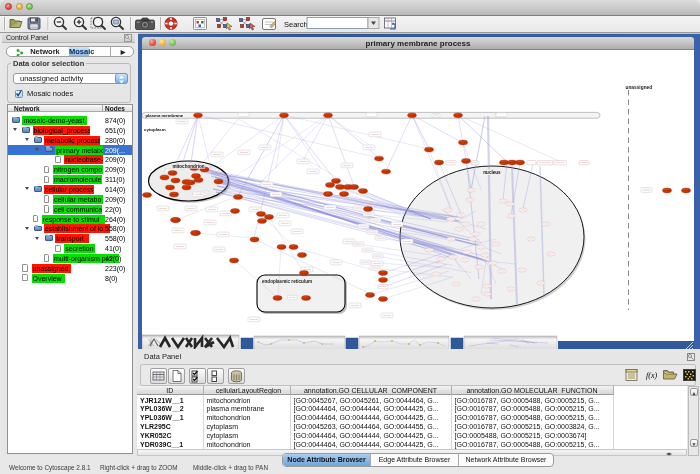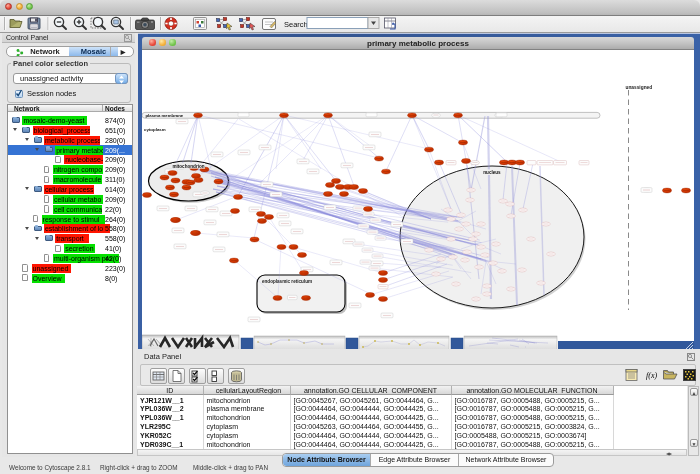--- a/index.html
+++ b/index.html
@@ -185,38 +185,38 @@
         <line x1="4.2" y1="4.2" x2="6.5" y2="6.5" stroke="#999" stroke-width="1"></line>
       </svg></div>
     <div class="abs" id="cp-tabs">
       <div class="seg" style="left:0;width:62px;"><svg style="position:absolute;left:9px;top:1.5px;" width="8" height="8" viewBox="0 0 8 8">
           <line x1="2" y1="1.5" x2="5.5" y2="4" stroke="#888" stroke-width="0.7"></line>
           <line x1="2" y1="6.5" x2="5.5" y2="4" stroke="#888" stroke-width="0.7"></line>
           <circle cx="2" cy="1.5" r="1.4" fill="#2ab32a"></circle>
           <circle cx="2" cy="6.5" r="1.4" fill="#2ab32a"></circle>
           <circle cx="5.8" cy="4" r="1.4" fill="#2ab32a"></circle>
         </svg><span style="margin-left:14px;">Network</span></div>
-      <div class="seg" style="left:62px;width:49px;background:linear-gradient(#cde2f9 ,#7eb0e8);color:#0a2a52;">Mosaic</div>
+      <div class="seg" style="left:62px;width:20px;background:linear-gradient(#cde2f9 ,#7eb0e8);color:#0a2a52;">Mosaic</div>
       <div class="seg" style="left:103px;width:25px;border-left:1px solid #aaa;font-size:6px;line-height:11px;">▶</div>
     </div>
     <div class="abs" id="groupbox"></div>
-    <div class="abs" id="gb-label">Panel color selection</div>
+    <div class="abs" id="gb-label">Data color selection</div>
     <div class="abs" id="combo">unassigned activity</div>
     <div class="abs" id="combo-btn">
       <svg width="11" height="9" viewBox="0 0 11 9" style="position:absolute;left:0px;top:0.5px;">
         <path d="M5.5 0.5 L8 3.5 L3 3.5 Z" fill="#fff"></path>
         <path d="M5.5 8.5 L8 5.5 L3 5.5 Z" fill="#fff"></path>
       </svg>
     </div>
     <div class="abs" id="checkbox">
       <svg width="8" height="9" viewBox="0 0 8 9" style="position:absolute;left:-1px;top:-2px;">
         <path d="M1.5 4.5 L3.2 6.5 L6.5 1" fill="none" stroke="#1a4a7a" stroke-width="1.4"></path>
       </svg>
     </div>
-    <div class="abs" id="cb-label">Session nodes</div>
+    <div class="abs" id="cb-label">Mosaic nodes</div>
     <div class="abs" id="treebox">
       <div class="abs" id="tree-head">
         <span style="position:absolute;left:6px;">Network</span>
         <span style="position:absolute;left:97px;">Nodes</span>
         <span style="position:absolute;left:94px;top:0;width:1px;height:7px;background:#aaa;"></span>
       </div>
       <div class="trow" style="top:10.50px;">
         <div class="folder" style="left:4.3px;"></div>
         <div class="hl" style="left:14.4px;width:65px;background:#05e000;">mosaic-demo-yeast</div>
         <div class="num" style="">874(0)</div>
@@ -309,21 +309,21 @@
         <div class="num" style="">8(0)</div>
       </div>
     </div>
   </div>
 
   <div class="abs" id="desktop">
     <div class="abs" id="iframe-bar">
       <div class="dot" style="left:7px;background:radial-gradient(circle at 35% 30%,#ffb0a0,#e8493a 60%,#c93a2e);"></div>
       <div class="dot" style="left:17px;background:radial-gradient(circle at 35% 30%,#ffe9a8,#f4b13d 60%,#e09c22);"></div>
       <div class="dot" style="left:27px;background:radial-gradient(circle at 35% 30%,#c2eda8,#74c64e 60%,#5aae36);"></div>
-      <div class="abs" id="iframe-title">primary metabolic process</div>
+      <div class="abs" id="iframe-title">primary membrane process</div>
     </div>
     <div class="abs" id="canvas"><svg width="553" height="283" viewBox="1 1 553 283">
         <defs>
           <radialGradient id="nodeg" cx="42%" cy="38%">
             <stop offset="0%" stop-color="#e14708"></stop>
             <stop offset="75%" stop-color="#d03502"></stop>
             <stop offset="100%" stop-color="#bc2e00"></stop>
           </radialGradient>
         </defs>
         <rect x="1" y="63.4" width="458" height="5.8" rx="2.9" fill="#f4f4f4" stroke="#a8a8a8" stroke-width="0.7"></rect>

